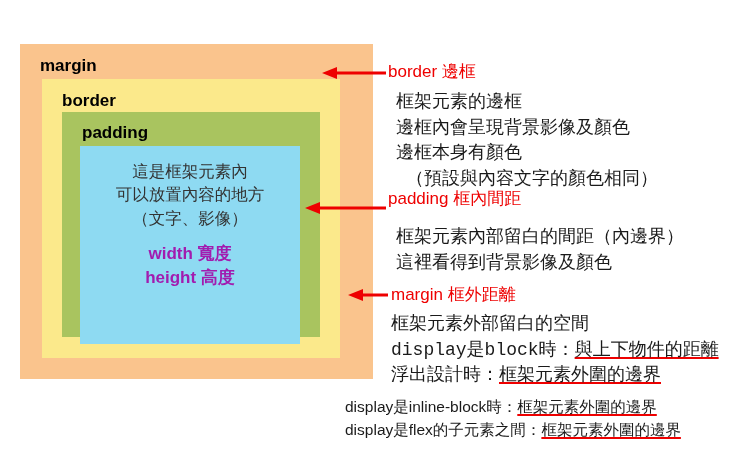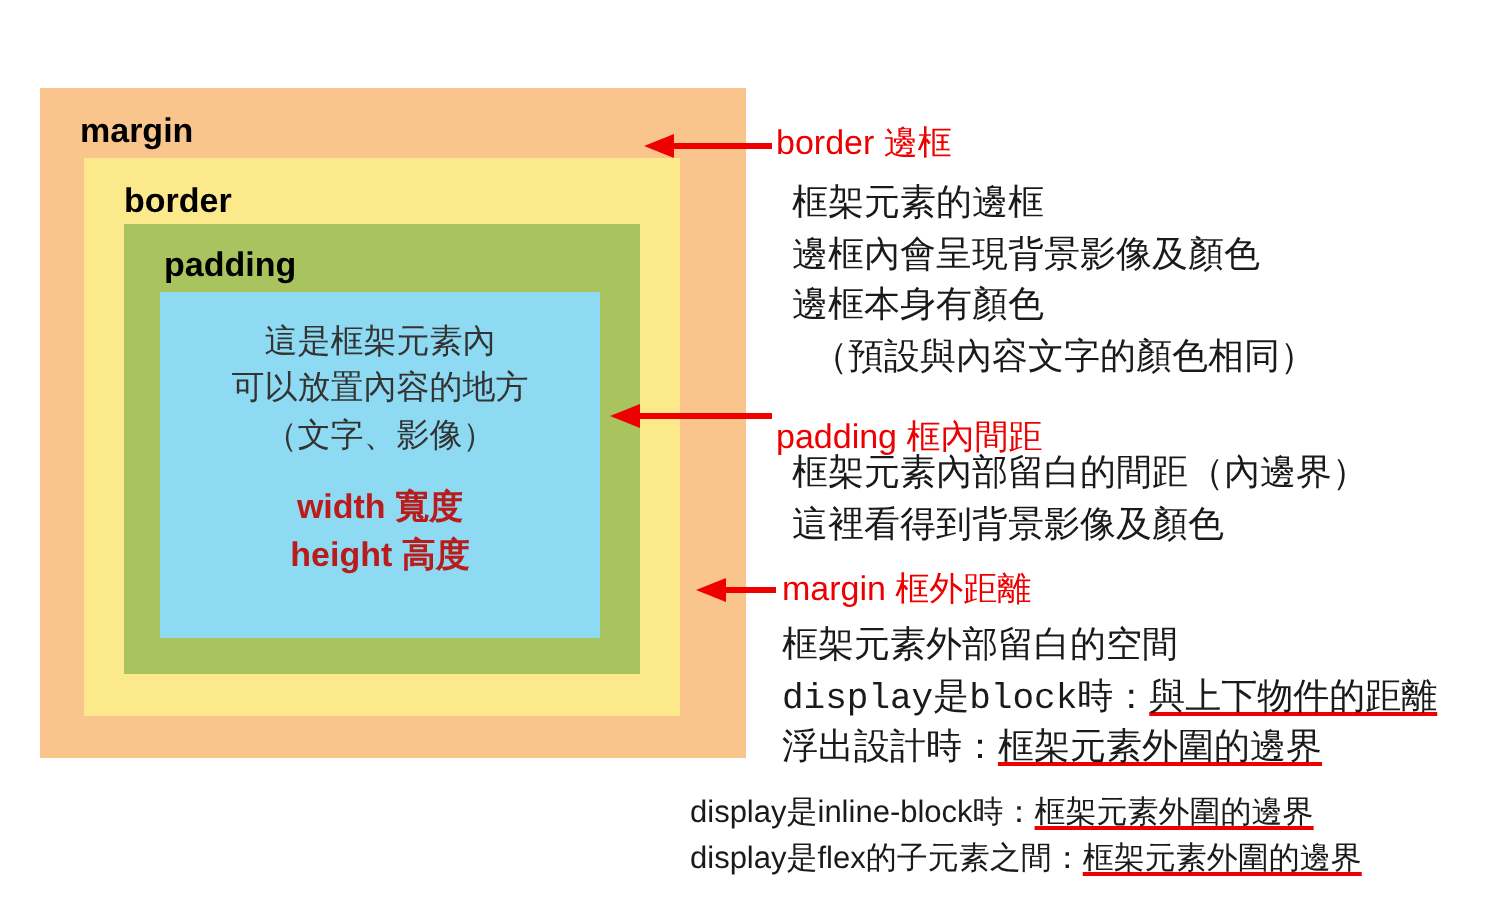--- a/index.html
+++ b/index.html
@@ -64,40 +64,40 @@
   #padding-label {
     position: absolute;
     left: 20px;
     top: 12px;
   }
   #content-box {
     position: absolute;
     left: 18px;
     top: 34px;
     width: 220px;
-    height: 173px;
+    height: 198px;
     box-sizing: border-box;
     background: #8edaf2;
     display: flex;
     flex-direction: column;
     align-items: center;
     justify-content: flex-start;
     padding-top: 14px;
   }
   .content-line {
     font-size: 16.5px;
     color: #333333;
     line-height: 1.42;
     text-align: center;
     white-space: nowrap;
   }
   .content-dim {
     font-size: 17px;
     font-weight: bold;
-    color: #b91c1c;
+    color: #a21caf;
     line-height: 1.38;
     text-align: center;
     white-space: nowrap;
   }
   #content-dims {
     margin-top: 12px;
   }
 
   
   .arrow {
@@ -189,21 +189,21 @@
 
 <div class="anno-heading" style="left:388px; top:63px;">border 邊框</div>
 
 <div class="anno-body" style="left:396px; top:89px;">
   <div>框架元素的邊框</div>
   <div>邊框內會呈現背景影像及顏色</div>
   <div>邊框本身有顏色</div>
   <div style="padding-left:10px;">（預設與內容文字的顏色相同）</div>
 </div>
 
-<div class="anno-heading" style="left:388px; top:210px;">padding 框內間距</div>
+<div class="anno-heading" style="left:388px; top:190px;">padding 框內間距</div>
 
 <div class="anno-body" style="left:396px; top:224px;">
   <div>框架元素內部留白的間距（內邊界）</div>
   <div>這裡看得到背景影像及顏色</div>
 </div>
 
 <div class="anno-heading" style="left:391px; top:286px;">margin 框外距離</div>
 
 <div class="anno-body" style="left:391px; top:312px;font-family:Liberation Mono, monospace;">
   <div>框架元素外部留白的空間</div>

